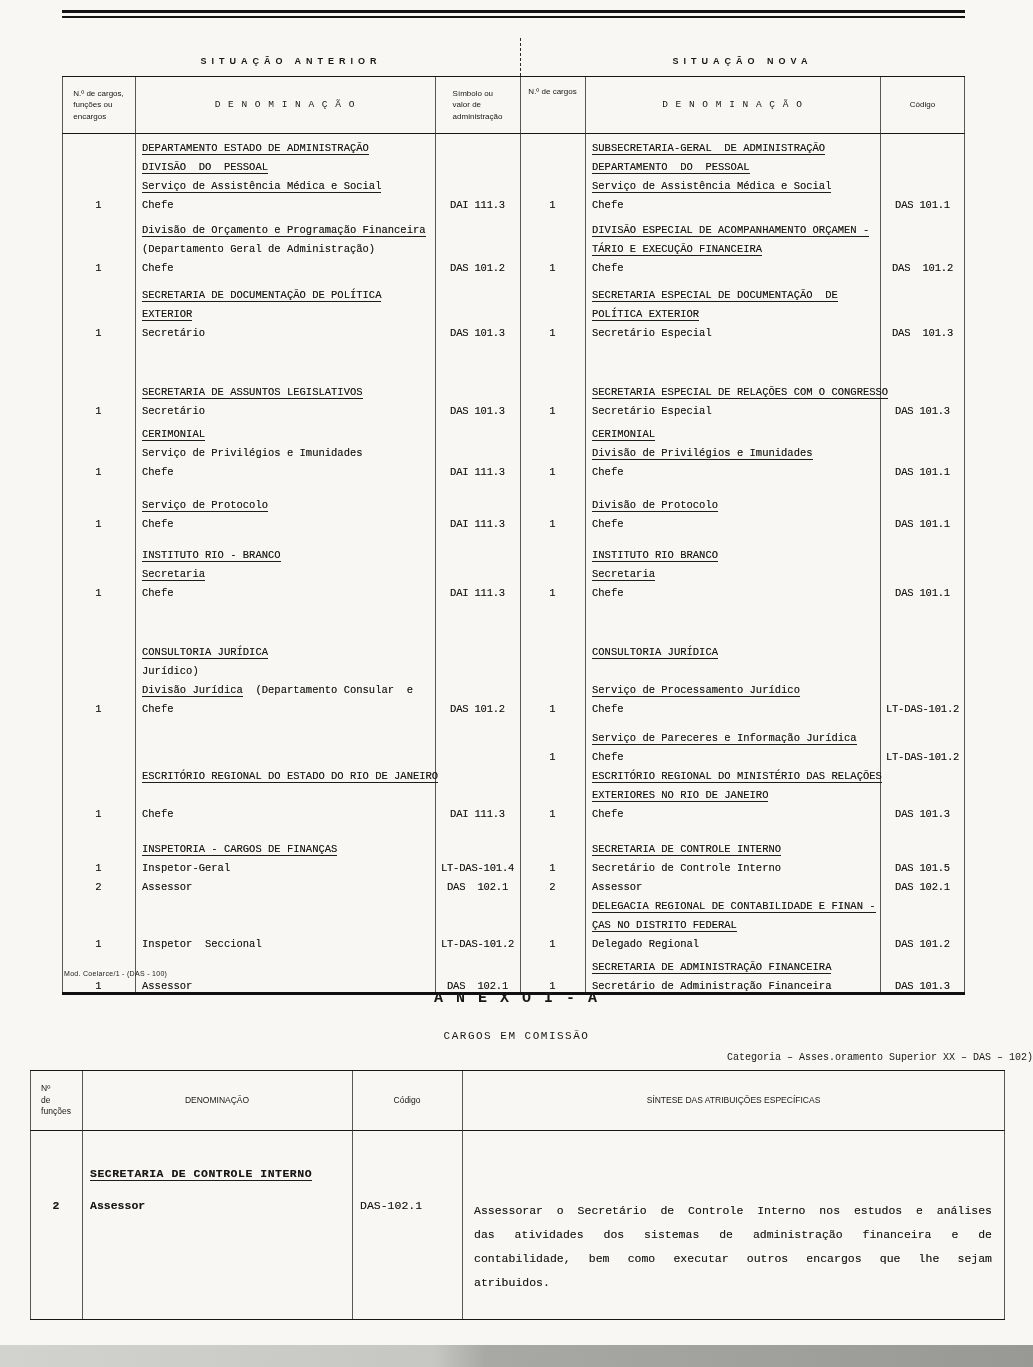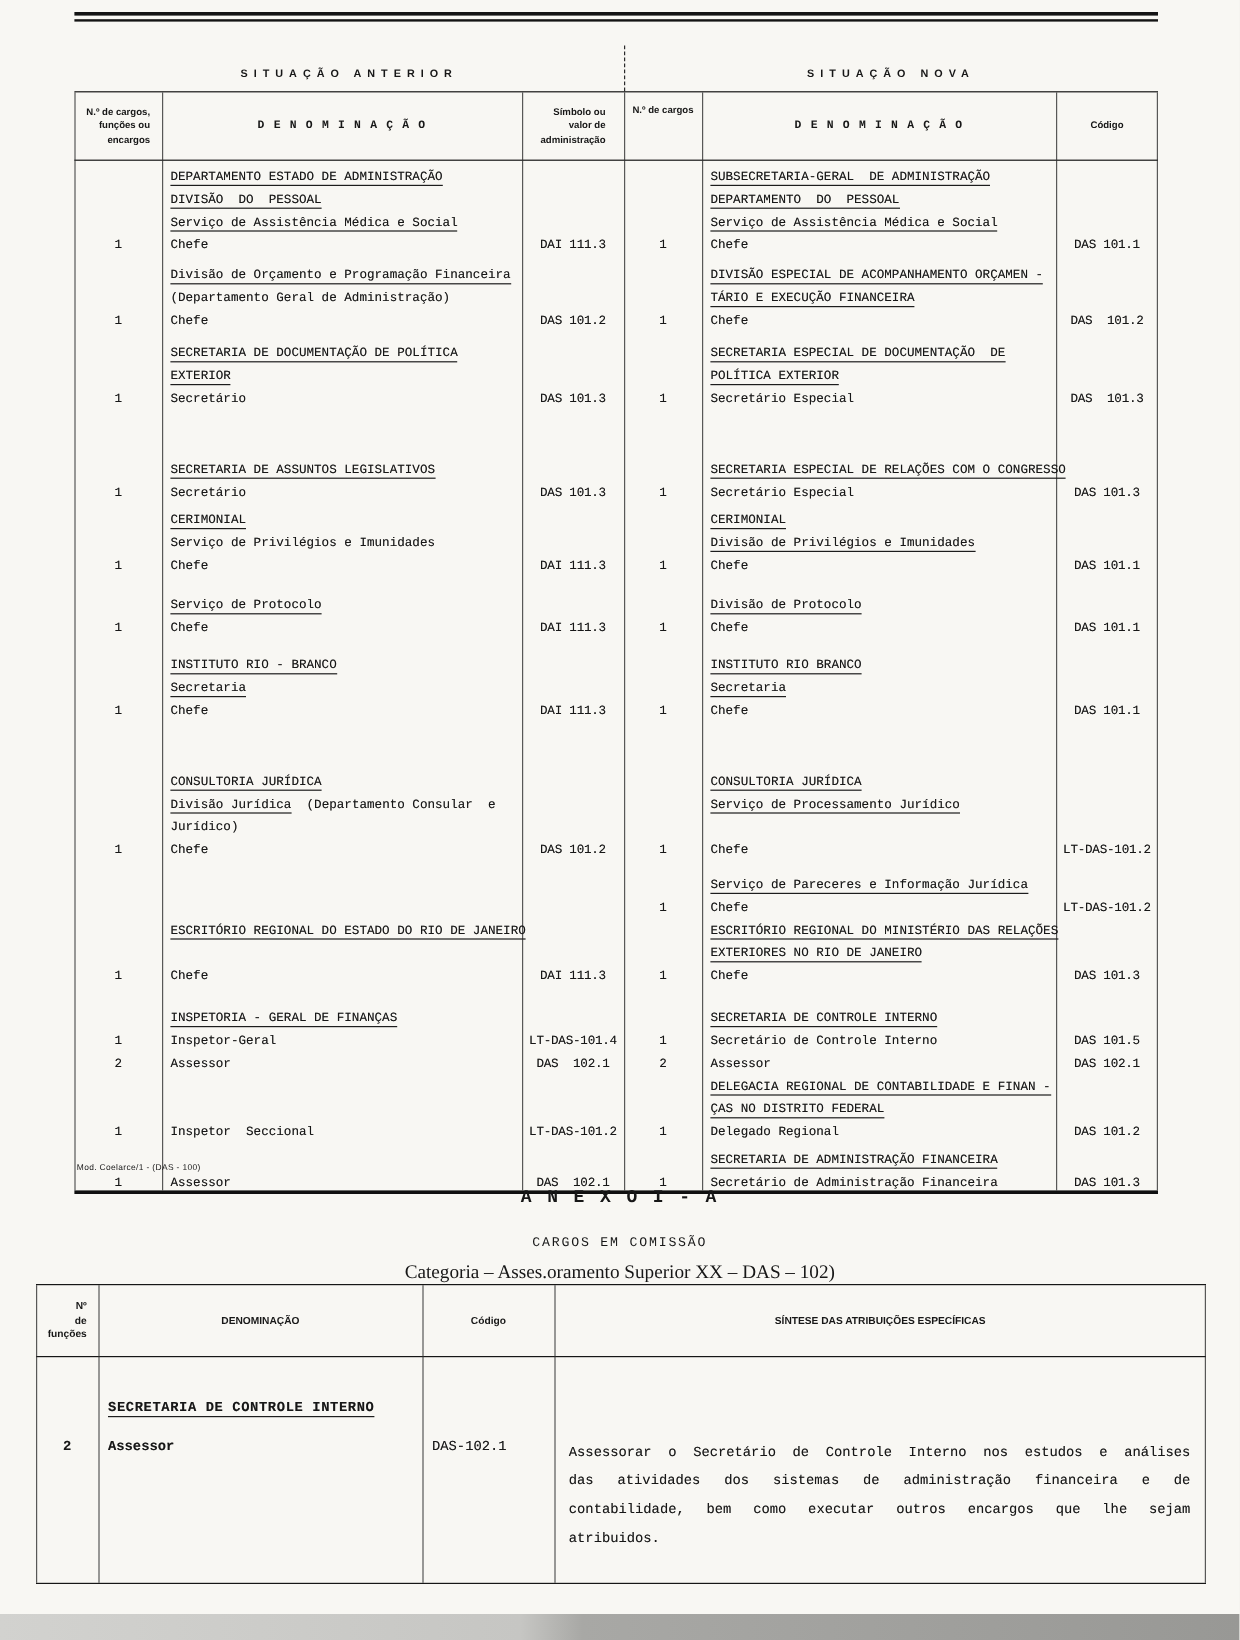--- a/index.html
+++ b/index.html
@@ -31,22 +31,22 @@
 
   .grid-part { position:relative; border-top:1.5px solid #161616; border-bottom:3px solid #101010; }
   .vline { position:absolute; top:0; bottom:0; width:1px; background:#303030; opacity:.8; }
 
   .colheads {
     display:grid; grid-template-columns:73px 300px 85px 65px 295px 85px;
     height:57px; border-bottom:1.5px solid #161616;
   }
   .ch {
     display:flex; align-items:center; justify-content:center;
-    text-align:right; white-space:pre-line;
-    font-family:"Liberation Sans", sans-serif; font-size:8px; line-height:1.4;font-weight:bold;
+    text-align:left; white-space:pre-line;
+    font-family:"Liberation Sans", sans-serif; font-size:8px; line-height:1.4;
   }
   .ch.denomh { font-family:"Liberation Mono", monospace; font-size:9.5px; letter-spacing:1px; }
   .ch.numr { align-items:flex-start; padding-top:9px; }
 
   .tbody { position:relative; height:858px; padding-top:5px; overflow:hidden; }
   .tline {
     display:grid; grid-template-columns:73px 300px 85px 65px 295px 85px;
     height:19px; line-height:19px; font-size:10.5px;
     text-shadow:0 0 .5px rgba(10,10,10,.45);
   }
@@ -58,21 +58,21 @@
 
   .footnote {
     position:absolute; left:64px; top:970px;
     font-family:"Liberation Sans", sans-serif; font-size:7px; letter-spacing:.3px;
   }
 
   
   .annex-head { position:absolute; top:990px; left:0; width:1033px; text-align:center; }
   .annex-title { font-size:15px; font-weight:bold; letter-spacing:2px; }
   .annex-sub { margin-top:23px; font-size:11px; letter-spacing:1.5px; }
-  .annex-cat { margin-top:10px; font-family:Liberation Serif, serif; font-size:16px; }
+  .annex-cat { margin-top:10px; font-family:Liberation Mono, monospace; font-size:10px;text-align:right; }
 
   
   .at { position:absolute; left:30px; top:1070px; width:975px; }
   .at-grid { position:relative; border-top:1.5px solid #161616; border-bottom:1.5px solid #161616; }
   .at-head {
     display:grid; grid-template-columns:52px 270px 110px 543px;
     height:60px; border-bottom:1.5px solid #161616;
   }
   .at-head .ch { font-size:8.5px; }
   .at-body { position:relative; height:188px; font-size:11.5px; text-shadow:0 0 .5px rgba(10,10,10,.4); }
@@ -297,35 +297,35 @@
             <div class="tline">
               <div class="cell c-num"></div>
               <div class="cell c-den"><span class="und">CONSULTORIA JURÍDICA</span></div>
               <div class="cell c-code"></div>
               <div class="cell c-num"></div>
               <div class="cell c-den"><span class="und">CONSULTORIA JURÍDICA</span></div>
               <div class="cell c-code"></div>
             </div>
             <div class="tline">
               <div class="cell c-num"></div>
+              <div class="cell c-den"><span>Jurídico)</span></div>
+              <div class="cell c-code"></div>
+              <div class="cell c-num"></div>
+              <div class="cell c-den"></div>
+              <div class="cell c-code"></div>
+            </div>
+            <div class="tline">
+              <div class="cell c-num"></div>
               <div class="cell c-den"><span class="und">Divisão Jurídica</span><span>  (Departamento Consular  e</span></div>
               <div class="cell c-code"></div>
               <div class="cell c-num"></div>
               <div class="cell c-den"><span class="und">Serviço de Processamento Jurídico</span></div>
               <div class="cell c-code"></div>
             </div>
             <div class="tline">
-              <div class="cell c-num"></div>
-              <div class="cell c-den"><span>Jurídico)</span></div>
-              <div class="cell c-code"></div>
-              <div class="cell c-num"></div>
-              <div class="cell c-den"></div>
-              <div class="cell c-code"></div>
-            </div>
-            <div class="tline">
               <div class="cell c-num">1</div>
               <div class="cell c-den"><span>Chefe</span></div>
               <div class="cell c-code">DAS 101.2</div>
               <div class="cell c-num">1</div>
               <div class="cell c-den"><span>Chefe</span></div>
               <div class="cell c-code">LT-DAS-101.2</div>
             </div>
             <div style="height: 10px;"></div>
             <div class="tline">
               <div class="cell c-num"></div>
@@ -363,21 +363,21 @@
               <div class="cell c-num">1</div>
               <div class="cell c-den"><span>Chefe</span></div>
               <div class="cell c-code">DAI 111.3</div>
               <div class="cell c-num">1</div>
               <div class="cell c-den"><span>Chefe</span></div>
               <div class="cell c-code">DAS 101.3</div>
             </div>
             <div style="height: 16px;"></div>
             <div class="tline">
               <div class="cell c-num"></div>
-              <div class="cell c-den"><span class="und">INSPETORIA - GERAL DE FINANÇAS</span></div>
+              <div class="cell c-den"><span class="und">INSPETORIA - CARGOS DE FINANÇAS</span></div>
               <div class="cell c-code"></div>
               <div class="cell c-num"></div>
               <div class="cell c-den"><span class="und">SECRETARIA DE CONTROLE INTERNO</span></div>
               <div class="cell c-code"></div>
             </div>
             <div class="tline">
               <div class="cell c-num">1</div>
               <div class="cell c-den"><span>Inspetor-Geral</span></div>
               <div class="cell c-code">LT-DAS-101.4</div>
               <div class="cell c-num">1</div>

